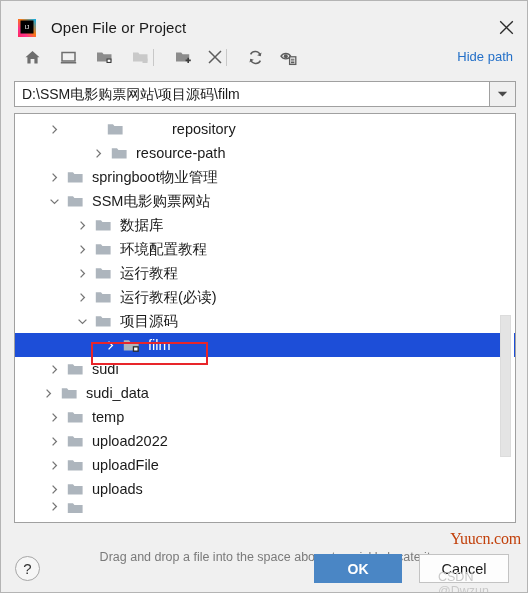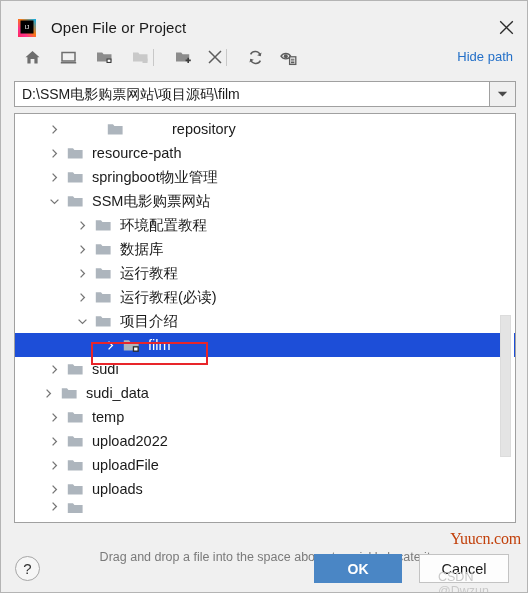--- a/index.html
+++ b/index.html
@@ -388,49 +388,49 @@
               <path d="M3.6 1.6 L7.4 5.5 L3.6 9.4" stroke="#767676" stroke-width="1.3" fill="none"></path>
             </svg>
           </span>
           <span class="folder">
             <svg width="17" height="15" viewBox="0 0 17 15">
               <path d="M0.8 2.2 H6 L7.4 4 H15.6 V12.4 H0.8 Z" fill="#adb5bd"></path>
             </svg>
           </span>
           <span class="label">repository</span>
         </div>
+        <div class="row" style="padding-left: 32px; margin-left: 44px;">
+          <span class="arrow">
+            <svg width="11" height="11" viewBox="0 0 11 11">
+              <path d="M3.6 1.6 L7.4 5.5 L3.6 9.4" stroke="#767676" stroke-width="1.3" fill="none"></path>
+            </svg>
+          </span>
+          <span class="folder">
+            <svg width="17" height="15" viewBox="0 0 17 15">
+              <path d="M0.8 2.2 H6 L7.4 4 H15.6 V12.4 H0.8 Z" fill="#adb5bd"></path>
+            </svg>
+          </span>
+          <span class="label">resource-path</span>
+        </div>
         <div class="row" style="padding-left: 32px;">
           <span class="arrow">
             <svg width="11" height="11" viewBox="0 0 11 11">
               <path d="M3.6 1.6 L7.4 5.5 L3.6 9.4" stroke="#767676" stroke-width="1.3" fill="none"></path>
             </svg>
           </span>
           <span class="folder">
             <svg width="17" height="15" viewBox="0 0 17 15">
               <path d="M0.8 2.2 H6 L7.4 4 H15.6 V12.4 H0.8 Z" fill="#adb5bd"></path>
             </svg>
           </span>
-          <span class="label">resource-path</span>
+          <span class="label">springboot物业管理</span>
         </div>
         <div class="row" style="padding-left: 32px;">
           <span class="arrow">
             <svg width="11" height="11" viewBox="0 0 11 11">
-              <path d="M3.6 1.6 L7.4 5.5 L3.6 9.4" stroke="#767676" stroke-width="1.3" fill="none"></path>
-            </svg>
-          </span>
-          <span class="folder">
-            <svg width="17" height="15" viewBox="0 0 17 15">
-              <path d="M0.8 2.2 H6 L7.4 4 H15.6 V12.4 H0.8 Z" fill="#adb5bd"></path>
-            </svg>
-          </span>
-          <span class="label">springboot物业管理</span>
-        </div>
-        <div class="row" style="padding-left: 32px;">
-          <span class="arrow">
-            <svg width="11" height="11" viewBox="0 0 11 11">
               <path d="M1.6 3.6 L5.5 7.4 L9.4 3.6" stroke="#767676" stroke-width="1.3" fill="none"></path>
             </svg>
           </span>
           <span class="folder">
             <svg width="17" height="15" viewBox="0 0 17 15">
               <path d="M0.8 2.2 H6 L7.4 4 H15.6 V12.4 H0.8 Z" fill="#adb5bd"></path>
             </svg>
           </span>
           <span class="label">SSM电影购票网站</span>
         </div>
@@ -438,73 +438,73 @@
           <span class="arrow">
             <svg width="11" height="11" viewBox="0 0 11 11">
               <path d="M3.6 1.6 L7.4 5.5 L3.6 9.4" stroke="#767676" stroke-width="1.3" fill="none"></path>
             </svg>
           </span>
           <span class="folder">
             <svg width="17" height="15" viewBox="0 0 17 15">
               <path d="M0.8 2.2 H6 L7.4 4 H15.6 V12.4 H0.8 Z" fill="#adb5bd"></path>
             </svg>
           </span>
+          <span class="label">数据库</span>
+        </div>
+        <div class="row" style="padding-left: 60px;">
+          <span class="arrow">
+            <svg width="11" height="11" viewBox="0 0 11 11">
+              <path d="M3.6 1.6 L7.4 5.5 L3.6 9.4" stroke="#767676" stroke-width="1.3" fill="none"></path>
+            </svg>
+          </span>
+          <span class="folder">
+            <svg width="17" height="15" viewBox="0 0 17 15">
+              <path d="M0.8 2.2 H6 L7.4 4 H15.6 V12.4 H0.8 Z" fill="#adb5bd"></path>
+            </svg>
+          </span>
           <span class="label">环境配置教程</span>
         </div>
         <div class="row" style="padding-left: 60px;">
           <span class="arrow">
             <svg width="11" height="11" viewBox="0 0 11 11">
               <path d="M3.6 1.6 L7.4 5.5 L3.6 9.4" stroke="#767676" stroke-width="1.3" fill="none"></path>
             </svg>
           </span>
           <span class="folder">
             <svg width="17" height="15" viewBox="0 0 17 15">
               <path d="M0.8 2.2 H6 L7.4 4 H15.6 V12.4 H0.8 Z" fill="#adb5bd"></path>
             </svg>
           </span>
-          <span class="label">数据库</span>
+          <span class="label">运行教程</span>
         </div>
         <div class="row" style="padding-left: 60px;">
           <span class="arrow">
             <svg width="11" height="11" viewBox="0 0 11 11">
               <path d="M3.6 1.6 L7.4 5.5 L3.6 9.4" stroke="#767676" stroke-width="1.3" fill="none"></path>
             </svg>
           </span>
           <span class="folder">
             <svg width="17" height="15" viewBox="0 0 17 15">
               <path d="M0.8 2.2 H6 L7.4 4 H15.6 V12.4 H0.8 Z" fill="#adb5bd"></path>
             </svg>
           </span>
-          <span class="label">运行教程</span>
+          <span class="label">运行教程(必读)</span>
         </div>
         <div class="row" style="padding-left: 60px;">
           <span class="arrow">
             <svg width="11" height="11" viewBox="0 0 11 11">
-              <path d="M3.6 1.6 L7.4 5.5 L3.6 9.4" stroke="#767676" stroke-width="1.3" fill="none"></path>
-            </svg>
-          </span>
-          <span class="folder">
-            <svg width="17" height="15" viewBox="0 0 17 15">
-              <path d="M0.8 2.2 H6 L7.4 4 H15.6 V12.4 H0.8 Z" fill="#adb5bd"></path>
-            </svg>
-          </span>
-          <span class="label">运行教程(必读)</span>
-        </div>
-        <div class="row" style="padding-left: 60px;">
-          <span class="arrow">
-            <svg width="11" height="11" viewBox="0 0 11 11">
               <path d="M1.6 3.6 L5.5 7.4 L9.4 3.6" stroke="#767676" stroke-width="1.3" fill="none"></path>
             </svg>
           </span>
           <span class="folder">
             <svg width="17" height="15" viewBox="0 0 17 15">
               <path d="M0.8 2.2 H6 L7.4 4 H15.6 V12.4 H0.8 Z" fill="#adb5bd"></path>
             </svg>
           </span>
-          <span class="label">项目介绍</span>
+          <span class="label">项目源码</span>
         </div>
         <div class="row selected" style="padding-left: 88px;">
           <span class="arrow">
             <svg width="11" height="11" viewBox="0 0 11 11">
               <path d="M3.6 1.6 L7.4 5.5 L3.6 9.4" stroke="#ffffff" stroke-width="1.3" fill="none"></path>
             </svg>
           </span>
           <span class="folder">
             <svg width="17" height="15" viewBox="0 0 17 15">
               <path d="M0.8 2.2 H6 L7.4 4 H15.6 V12.4 H0.8 Z" fill="#adb5bd"></path>

